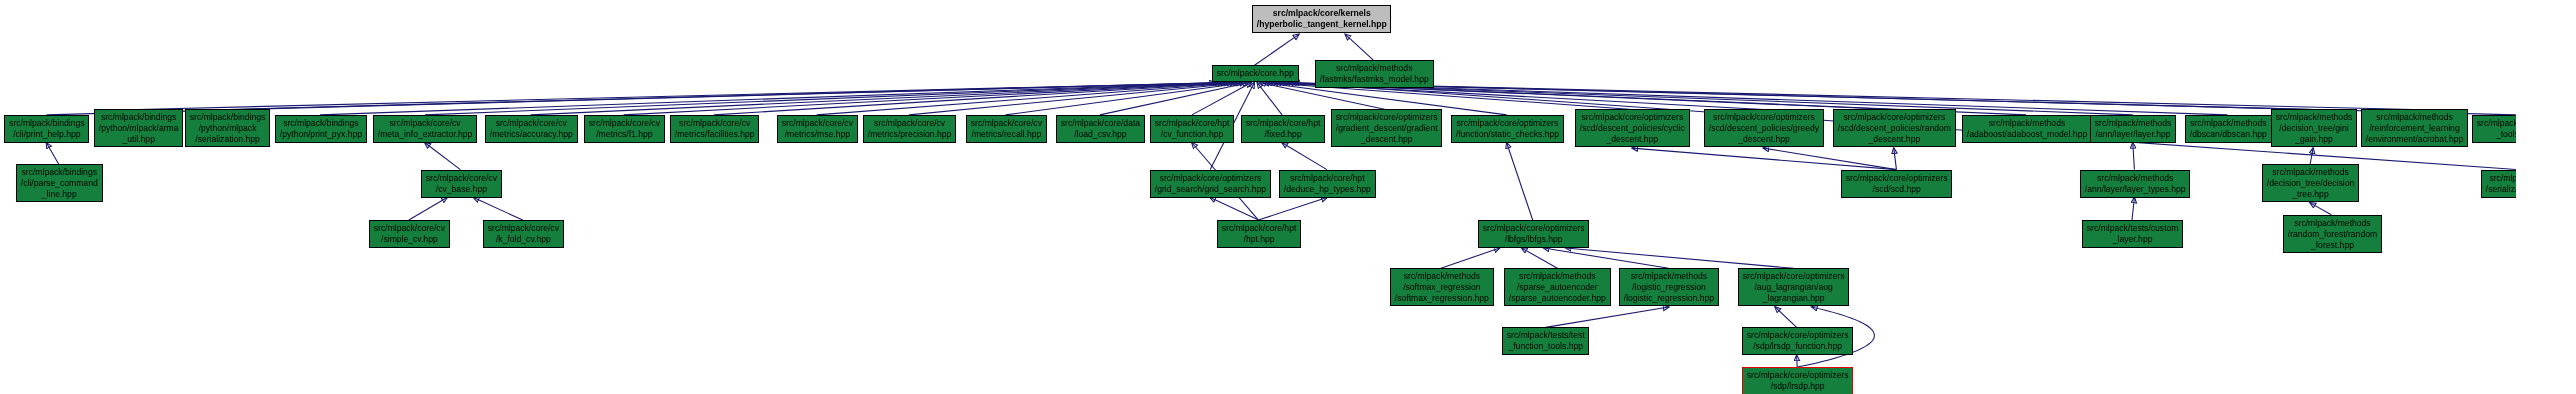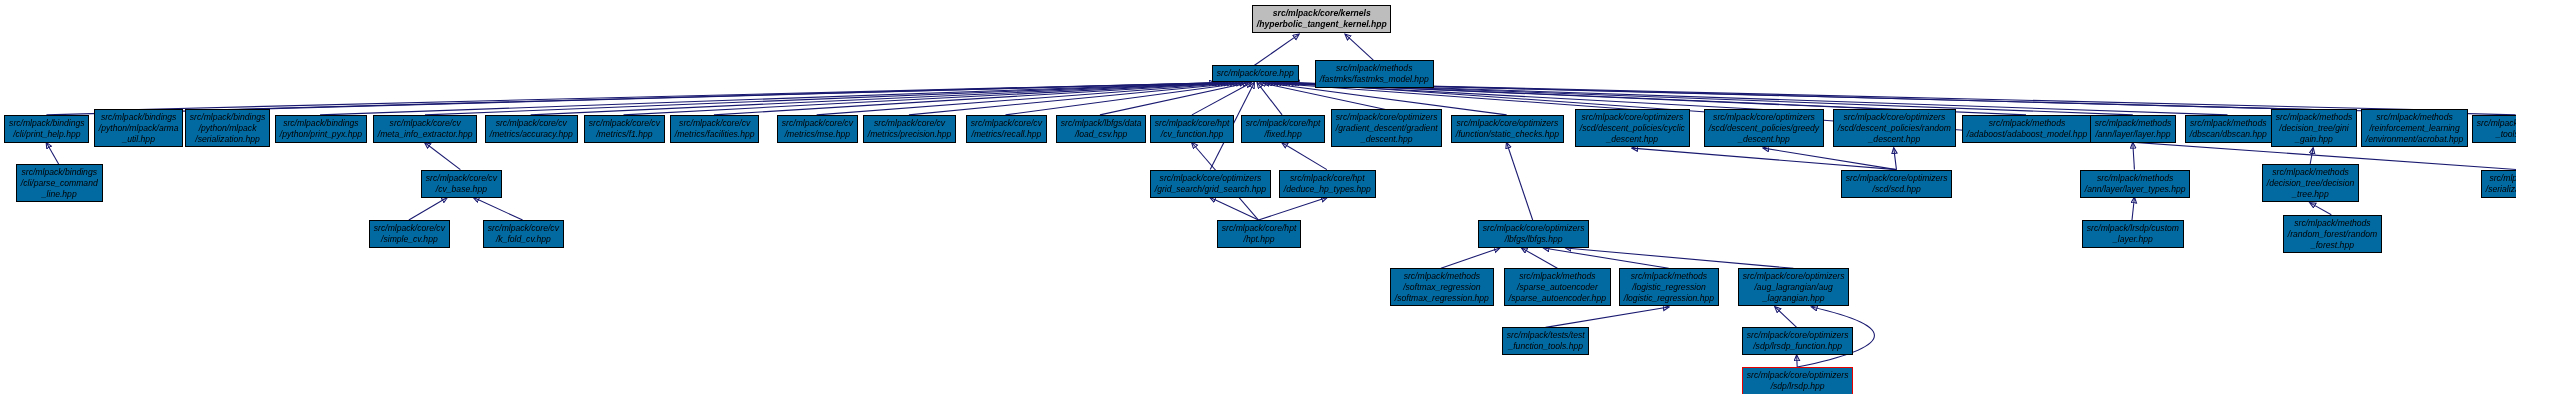--- a/index.html
+++ b/index.html
@@ -1,22 +1,22 @@
 <!DOCTYPE html>
 <html style="font-size:8.6px"><head>
 <meta charset="utf-8">
 <style>
   html,body{margin:0;padding:0;background:#ffffff;}
   body{font-family:"Liberation Sans", sans-serif;}
-  .canvas{position:relative;width:2516px;height:395px;background:#ffffff;overflow:hidden;font-style:italic;}
+  .canvas{position:relative;width:2516px;height:395px;background:#ffffff;overflow:hidden;}
   #edges{position:absolute;left:0;top:0;z-index:1;}
   #edges path{fill:none;stroke:#191970;stroke-width:2;}
   .node{
     position:absolute;z-index:2;
-    background:#0369a1;border:0.5px solid #000000;color:#000000;
+    background:#15803d;border:0.5px solid #000000;color:#000000;
     font-size:8.6px;line-height:10.7px;padding:2.1px 3.8px;
     text-align:center;white-space:pre-line;box-sizing:border-box;
   }
   .node--main{background:#bdbdbd;border-width:1.1px;font-weight:bold;}
   .node--trunc{border-color:#e60000;border-width:1.1px;}
 </style>
 </head>
 <body>
 
 <div class="canvas">
@@ -106,21 +106,21 @@
   <div class="node" style="left:584px;top:115px">src/mlpack/core/cv
 /metrics/f1.hpp</div>
   <div class="node" style="left:670px;top:115px">src/mlpack/core/cv
 /metrics/facilities.hpp</div>
   <div class="node" style="left:777px;top:115px">src/mlpack/core/cv
 /metrics/mse.hpp</div>
   <div class="node" style="left:863px;top:115px">src/mlpack/core/cv
 /metrics/precision.hpp</div>
   <div class="node" style="left:966px;top:115px">src/mlpack/core/cv
 /metrics/recall.hpp</div>
-  <div class="node" style="left:1056px;top:115px">src/mlpack/lbfgs/data
+  <div class="node" style="left:1056px;top:115px">src/mlpack/core/data
 /load_csv.hpp</div>
   <div class="node" style="left:1150px;top:115px">src/mlpack/core/hpt
 /cv_function.hpp</div>
   <div class="node" style="left:1241px;top:115px">src/mlpack/core/hpt
 /fixed.hpp</div>
   <div class="node" style="left:1331px;top:109px">src/mlpack/core/optimizers
 /gradient_descent/gradient
 _descent.hpp</div>
   <div class="node" style="left:1451px;top:115px">src/mlpack/core/optimizers
 /function/static_checks.hpp</div>
@@ -168,21 +168,21 @@
 /serialization.hpp</div>
 
   <div class="node" style="left:369px;top:220px">src/mlpack/core/cv
 /simple_cv.hpp</div>
   <div class="node" style="left:483px;top:220px">src/mlpack/core/cv
 /k_fold_cv.hpp</div>
   <div class="node" style="left:1217px;top:220px">src/mlpack/core/hpt
 /hpt.hpp</div>
   <div class="node" style="left:1478px;top:220px">src/mlpack/core/optimizers
 /lbfgs/lbfgs.hpp</div>
-  <div class="node" style="left:2082px;top:220px">src/mlpack/lrsdp/custom
+  <div class="node" style="left:2082px;top:220px">src/mlpack/tests/custom
 _layer.hpp</div>
   <div class="node" style="left:2283px;top:215px">src/mlpack/methods
 /random_forest/random
 _forest.hpp</div>
 
   <div class="node" style="left:1390px;top:268px">src/mlpack/methods
 /softmax_regression
 /softmax_regression.hpp</div>
   <div class="node" style="left:1504px;top:268px">src/mlpack/methods
 /sparse_autoencoder

